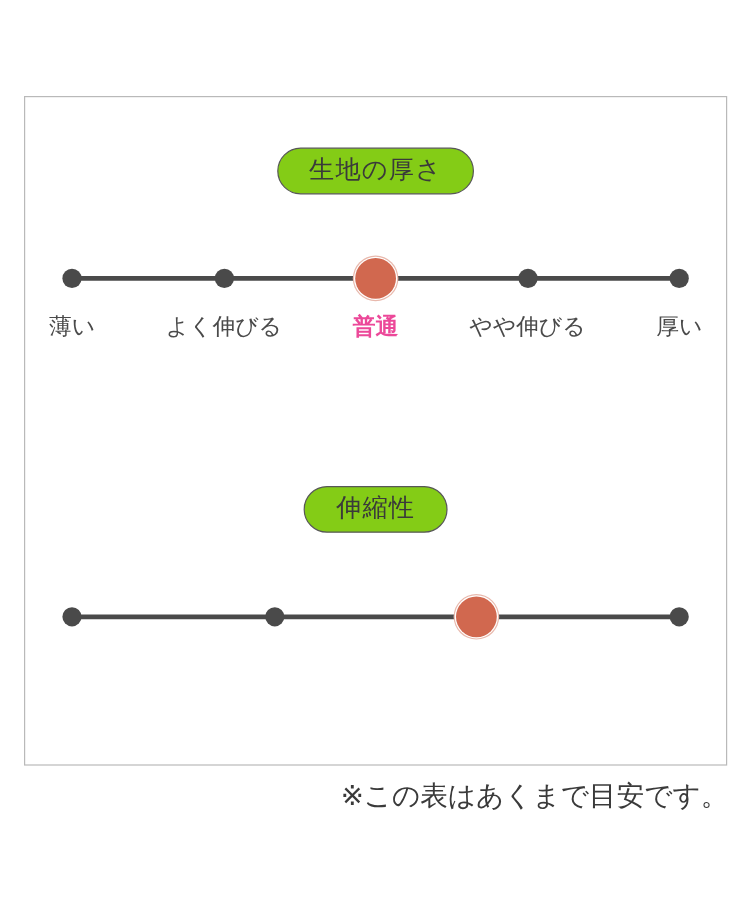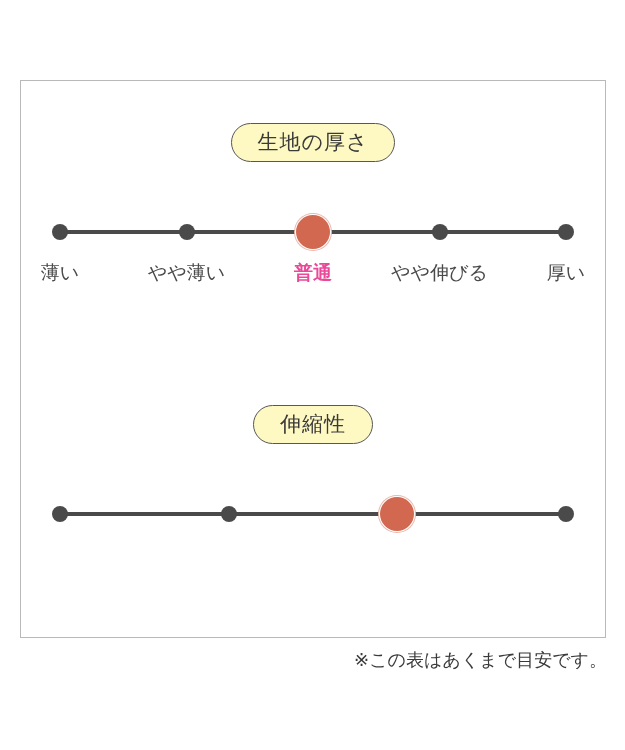--- a/index.html
+++ b/index.html
@@ -42,21 +42,21 @@
   .badge {
     display: inline-flex;
     align-items: center;
     justify-content: center;
     border: 1.6px solid #575757;
     border-radius: 22px;
     color: #3a3a3a;
     font-size: 21px;
     letter-spacing: 1px;
     padding: 7px 26px 9px 26px;
-    background: #fef9c3;
+    background: #84cc16;
     line-height: 1;
     white-space: nowrap;
   }
 
   .track-wrap {
     position: relative;
     margin: 0 auto;
     height: 40px;
   }
   .track-wrap.w1 { width: 506px; margin-top: 50px; }
@@ -111,21 +111,21 @@
     font-weight: bold;
     color: #ec4899;
   }
   .lab.edge-left { transform: translateX(-50%); }
   .lab.edge-right { transform: translateX(-50%); }
 
   .footnote {
     position: absolute;
     right: 18px;
     top: 648px;
-    font-size: 18px;
+    font-size: 23px;
     color: #3a3a3a;
     white-space: nowrap;
   }
 </style>
 </head>
 <body>
 
 <div class="panel">
 
   <div class="scale-block block-1">
@@ -137,21 +137,21 @@
       <div class="track-line"></div>
       <span class="dot" style="left:0%"></span>
       <span class="dot" style="left:25%"></span>
       <span class="dot active" style="left:50%"></span>
       <span class="dot" style="left:75%"></span>
       <span class="dot" style="left:100%"></span>
     </div>
 
     <div class="labels">
       <span class="lab edge-left" style="left:0%">薄い</span>
-      <span class="lab" style="left:25%">やや薄い</span>
+      <span class="lab" style="left:25%">よく伸びる</span>
       <span class="lab is-active" style="left:50%">普通</span>
       <span class="lab" style="left:75%">やや伸びる</span>
       <span class="lab edge-right" style="left:100%">厚い</span>
     </div>
   </div>
 
   <div class="scale-block block-2">
     <div class="badge-row">
       <span class="badge">伸縮性</span>
     </div>

